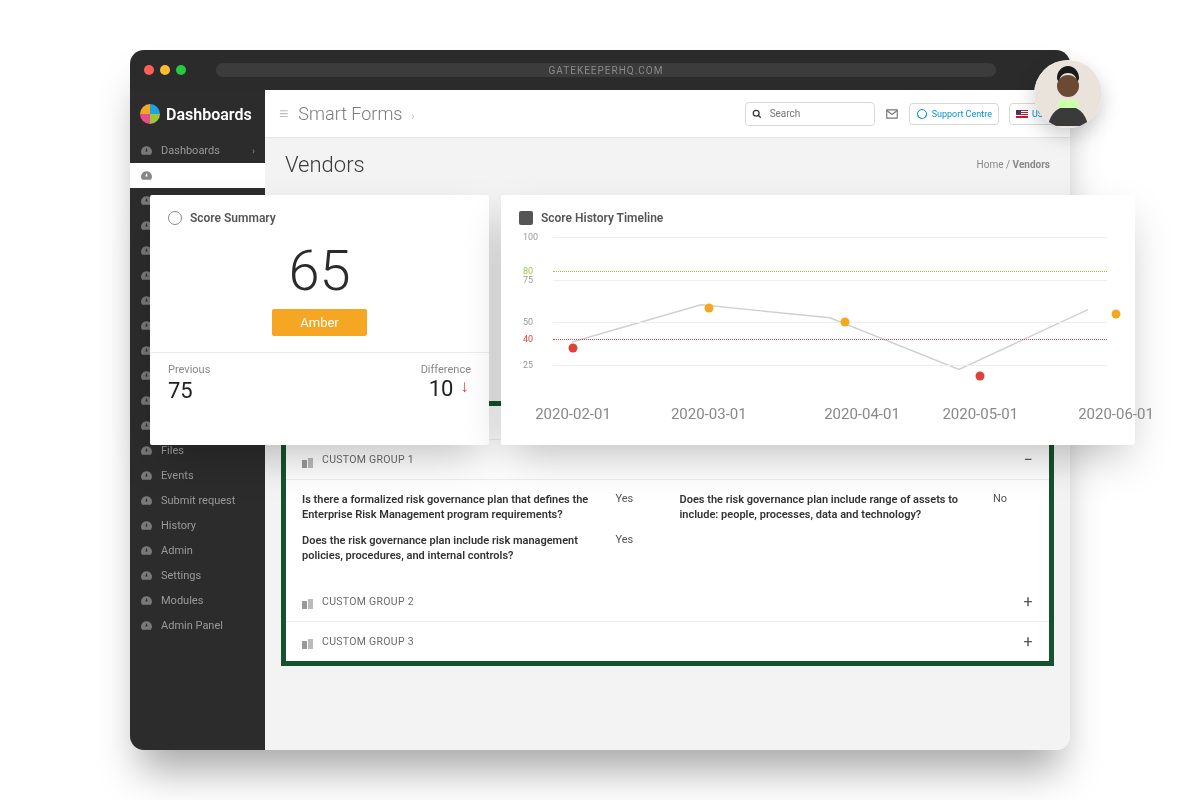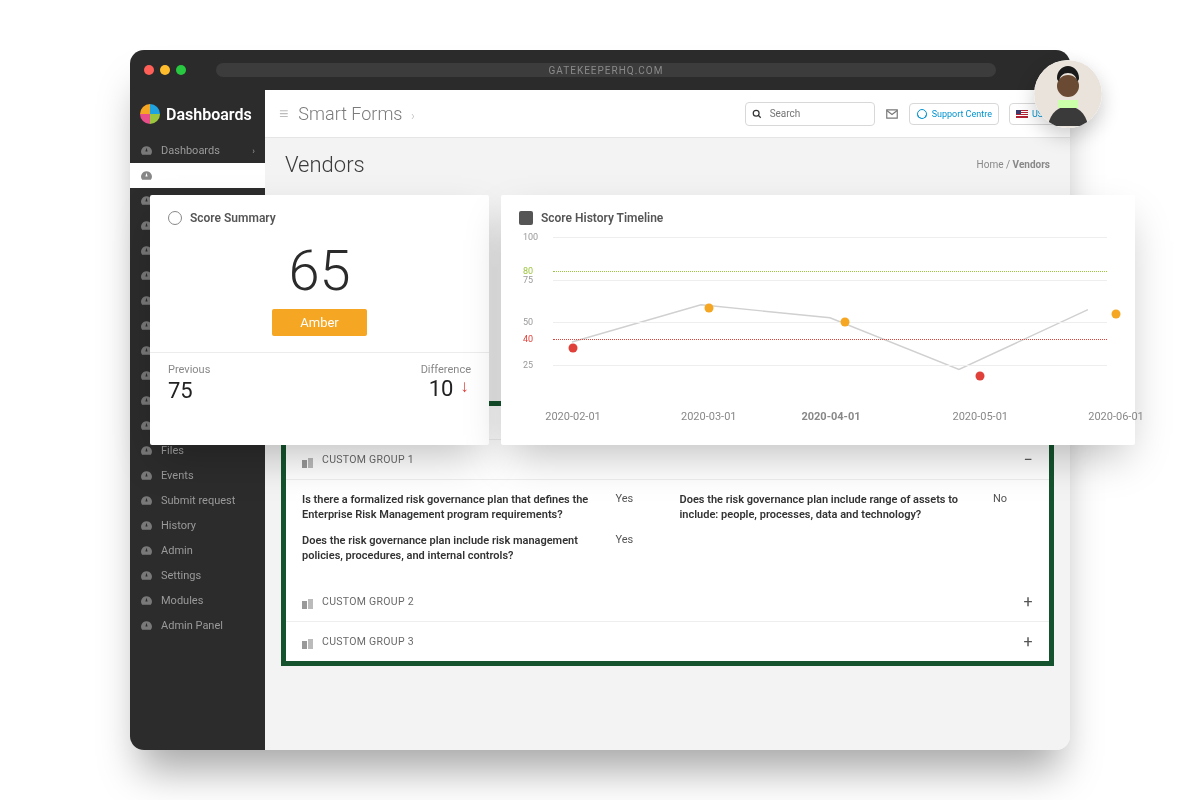--- a/index.html
+++ b/index.html
@@ -60,21 +60,21 @@
   .prev-row { display:flex; justify-content:space-between; font-size:11px; color:#888; }
   .prev-val { font-size:22px; color:#222; margin-top:2px; }
   .diff-val { font-size:22px; color:#222; display:flex; align-items:flex-start; gap:7px;margin-left:8px; }
   .diff-val .arr { color:#e0403a; font-size:17px; }
 
   .card.timeline { flex:1; }
   .chart { position:relative; height:170px; margin:4px 10px 0 34px; }
   .ylab { position:absolute; left:-30px; font-size:9px; color:#999; transform:translateY(-50%); }
   .grid-solid { position:absolute; left:0; right:0; height:0; border-top:1px solid #eee; }
   .grid-dash { position:absolute; left:0; right:0; height:0; border-top:1.5px dotted; }
-  .xlab { position:absolute; bottom:-16px; font-size:11px; color:#888; transform:translateX(-50%); white-space:nowrap; }
+  .xlab { position:absolute; bottom:-16px; font-size:15px; color:#888; transform:translateX(-50%); white-space:nowrap; }
   .pt { position:absolute; width:9px; height:9px; border-radius:50%; transform:translate(-50%,-50%); }
   .pt.amber { background:#f5a623; }
   .pt.red { background:#e0403a; }
   svg.lines { position:absolute; inset:0; overflow:visible; }
 
   
   .avatar-wrap { position:absolute; right:98px; top:60px; width:68px; height:68px; border-radius:50%; background:#fff; box-shadow:0 8px 20px rgba(0,0,0,.2); z-index:20; overflow:hidden; display:flex; align-items:center; justify-content:center; }
   .avatar-wrap svg { width:68px; height:68px; }
 
   .cat-icon { width:12px; height:10px; display:inline-block; }
@@ -357,21 +357,21 @@
         <div class="ylab" style="top: 85px;">50</div>
         <div class="grid-solid" style="top: 85px;"></div>
         <div class="ylab" style="top: 42.5px;">75</div>
         <div class="grid-solid" style="top: 42.5px;"></div>
         <div class="ylab" style="top: 34px; color: rgb(155, 197, 61);">80</div>
         <div class="grid-dash" style="border-color: rgb(155, 197, 61); top: 34px;"></div>
         <div class="ylab" style="top: 0px;">100</div>
         <div class="grid-solid" style="top: 0px;"></div>
         <div class="xlab" style="left: 20px;">2020-02-01</div>
         <div class="xlab" style="left: 155.75px;">2020-03-01</div>
-        <div class="xlab" style="left: 278px; font-weight: bold;">2020-04-01</div>
+        <div class="xlab" style="left: 309px;">2020-04-01</div>
         <div class="xlab" style="left: 427.25px;">2020-05-01</div>
         <div class="xlab" style="left: 563px;">2020-06-01</div>
         <div class="pt red" style="left: 20px; top: 110.5px;"></div>
         <div class="pt amber" style="left: 155.75px; top: 71.4px;"></div>
         <div class="pt amber" style="left: 291.5px; top: 85px;"></div>
         <div class="pt red" style="left: 427.25px; top: 139.4px;"></div>
         <div class="pt amber" style="left: 563px; top: 76.5px;"></div>
       </div>
   </div>
 </div>

